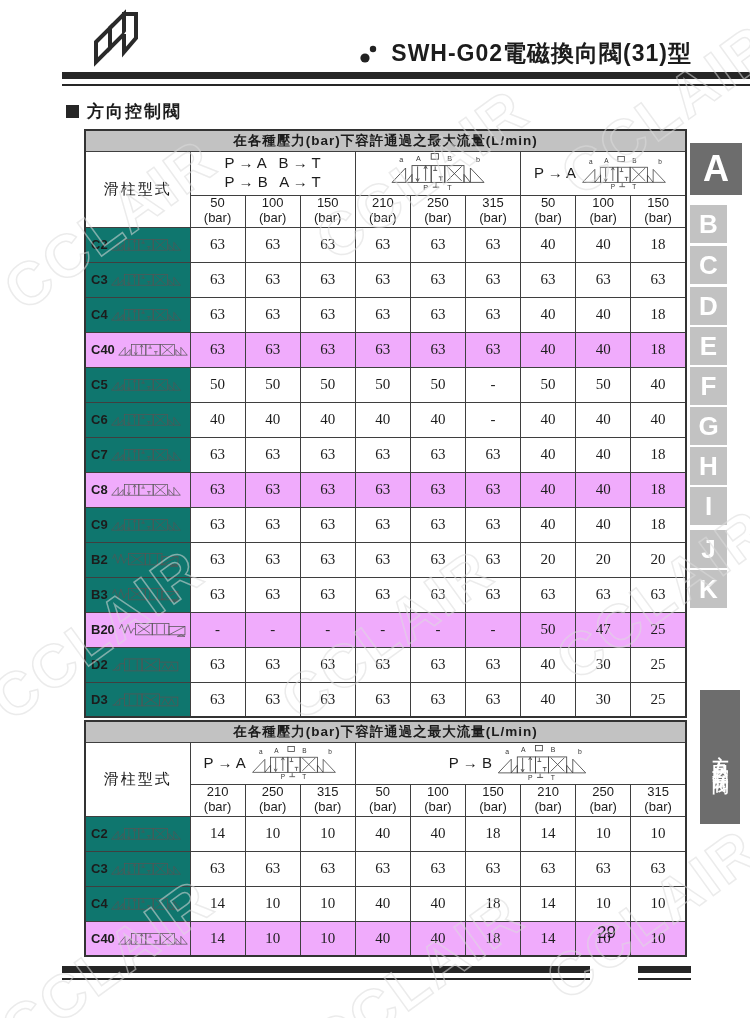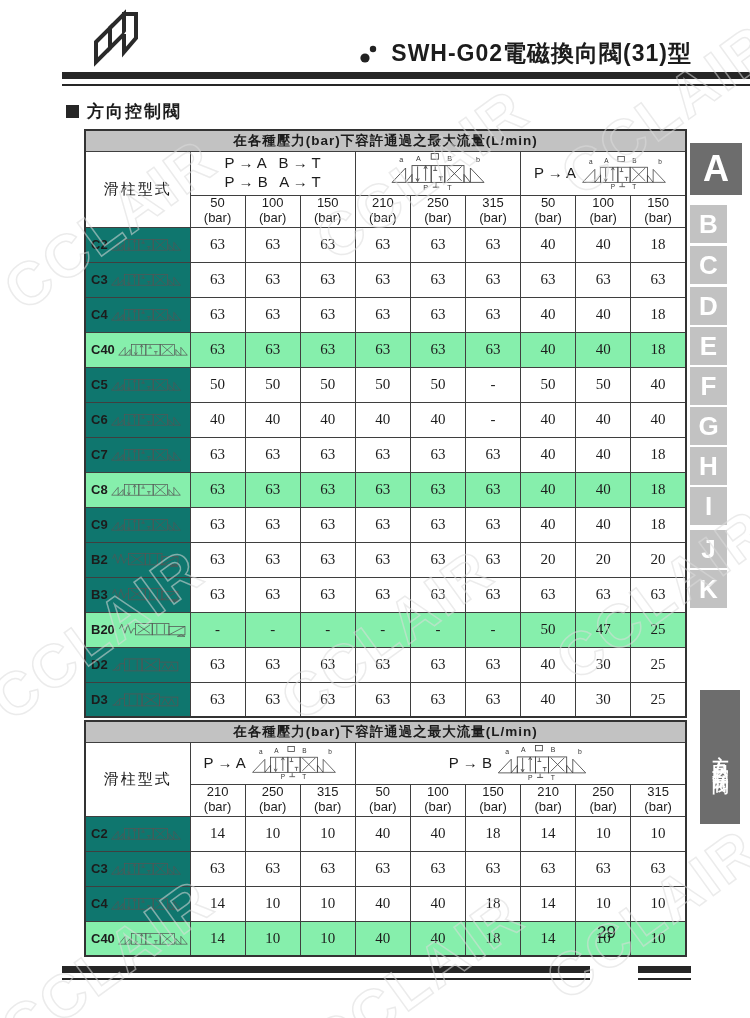--- a/index.html
+++ b/index.html
@@ -38,21 +38,21 @@
   .title-row th { background:#c2c2c2; height:21px; font-size:13.5px;
                   font-weight:600; letter-spacing:1px; }
   .grp-row th { height:42px; font-weight:400; font-size:15px; background:#fff; }
   .spool-hdr { font-size:14px; font-weight:600; letter-spacing:2px; background:#fff; }
   .grp-line { white-space:pre; line-height:1.25; }
   .grp-flex { display:flex; align-items:center; justify-content:center; }
   .press-row td { height:32px; font-size:13px; line-height:1.15; background:#fff; }
   tbody th.spool-cell { height:35px; text-align:left; padding-left:5px;
                         font-size:13px; font-weight:600; background:#0f766e; }
   tbody td.val { font-family:"Liberation Serif", serif; font-size:15px; background:#fff; }
-  tr.shaded th.spool-cell, tr.shaded td.val { background:#86efac; }
+  tr.shaded th.spool-cell, tr.shaded td.val { background:#f0abfc; }
   .spool-inner { display:flex; align-items:center; gap:3px; }
   .code { flex:0 0 auto; }
   .row-sym { width:70px; height:19px; flex:0 0 auto; }
   .hdr-sym { width:112px; height:40px; }
   svg .ln { stroke:#555; fill:none; stroke-width:1; }
   svg text { font-family:"Liberation Sans", sans-serif; font-size:9px; fill:#333;
              stroke:none; }
 
   
   .tab { position:absolute; left:690px; width:37px; height:38px; background:#c2c2c2;

